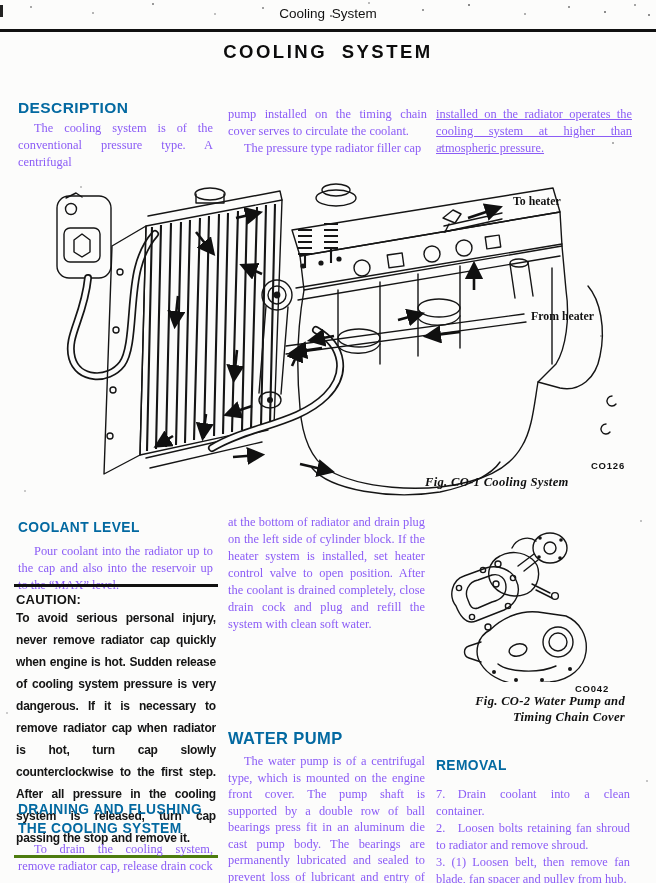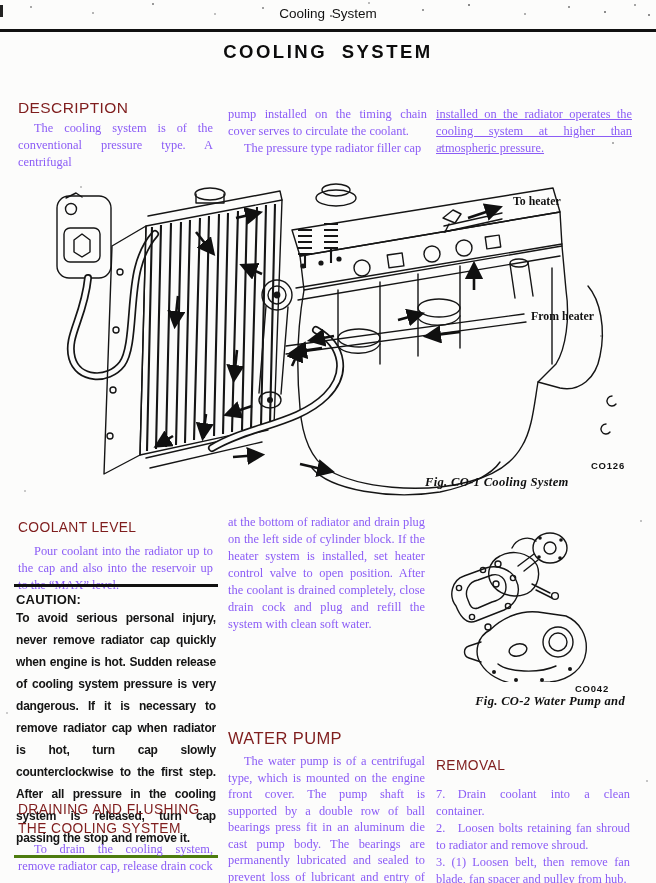--- a/index.html
+++ b/index.html
@@ -2,21 +2,21 @@
 <html><head>
 <meta charset="utf-8">
 <style>
   html,body{margin:0;padding:0;}
   body{width:656px;height:883px;position:relative;overflow:hidden;
        background:#fcfcfb;color:#141414;
        font-family:"Liberation Serif",serif;}
   .abs{position:absolute;}
   .serif{font-family:"Liberation Serif",serif;font-size:12.4px;line-height:17px;
          text-align:justify;color:#8b5cf6;}
-  .sans-h{font-family:"Liberation Sans",sans-serif;font-weight:normal;color:#7f1d1d;
+  .sans-h{font-family:"Liberation Sans",sans-serif;font-weight:bold;color:#0369a1;
           letter-spacing:.4px;}
   .indent{text-indent:16px;}
   p{margin:0;}
   .page-header{top:6px;left:0;width:656px;text-align:center;
        font-family:"Liberation Sans",sans-serif;font-size:13.5px;color:#111;
        word-spacing:3px;}
   .rule-top{top:29px;left:0;width:656px;height:3px;background:#111;}
   .page-title{top:41px;left:0;width:656px;text-align:center;
        font-family:"Liberation Sans",sans-serif;font-weight:bold;font-size:18.5px;
        letter-spacing:2.5px;word-spacing:7px;color:#0c0c0c;}
@@ -249,20 +249,21 @@
     <circle class="dot" cx="66" cy="158" r="2"></circle>
     <circle class="dot" cx="88" cy="166" r="2"></circle>
     <circle class="dot" cx="114" cy="166" r="2"></circle>
     <circle class="dot" cx="142" cy="155" r="2"></circle>
     <path class="ln" d="M70 150 C 80 158, 110 160, 128 152"></path>
   </g>
 </svg>
 <div class="abs figcode code2">CO042</div>
 <div class="abs caption cap2">
   <div>Fig. CO-2  Water Pump and</div>
+  <div>Timing Chain Cover</div>
 </div>
 
 <div class="abs sans-h h-removal">REMOVAL</div>
 <div class="abs serif removal-list">
   <p>7. Drain coolant into a clean container.</p>
   <p>2. Loosen bolts retaining fan shroud to radiator and remove shroud.</p>
   <p>3. (1) Loosen belt, then remove fan blade, fan spacer and pulley from hub.</p>
 </div>
 
 </body></html>

